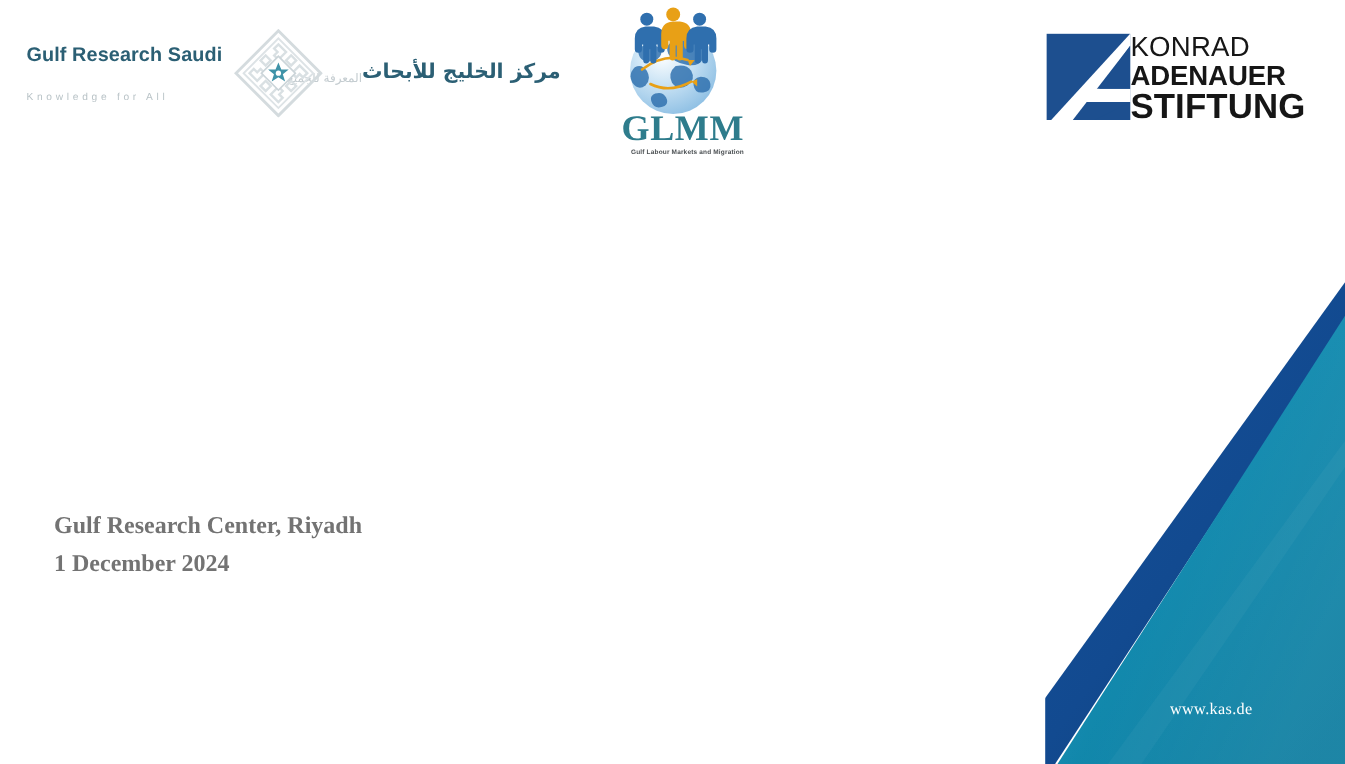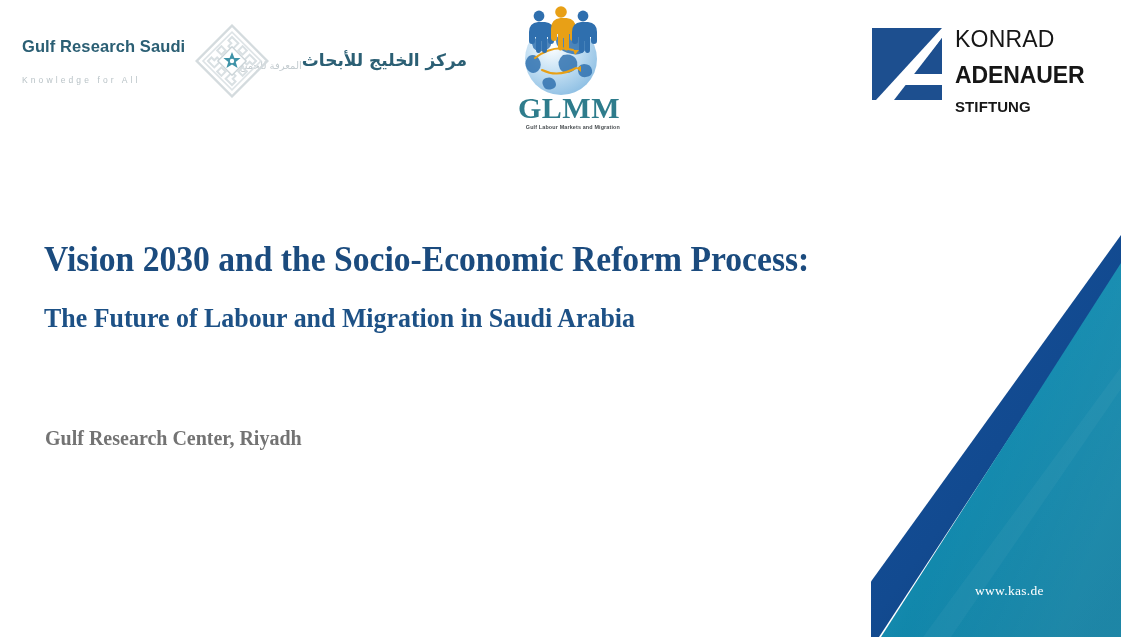--- a/index.html
+++ b/index.html
@@ -117,35 +117,33 @@
   
   #kas-logo {
     position: absolute;
     left: 872px; top: 28px;
     width: 222px; height: 72px;
     display: flex;
     align-items: flex-start;
   }
   #kas-mark { width: 70px; height: 72px; flex: none; }
   #kas-words {
-    margin-left: 13px;
     display: flex;
     flex-direction: column;
     justify-content: center;
-    gap: 12px;
   }
   .kas-line {
     font-family: "Liberation Sans", sans-serif;
     color: #161616;
     line-height: 1.03;
     white-space: nowrap;
   }
   .kas-line.l1 { font-size: 23px; font-weight: normal; letter-spacing: .2px; }
   .kas-line.l2 { font-size: 23px; font-weight: bold; letter-spacing: -.1px; }
-  .kas-line.l3 { font-size: 15px; font-weight: bold; letter-spacing: .1px; }
+  .kas-line.l3 { font-size: 29px; font-weight: bold; letter-spacing: .1px; }
 
   
   #title-block {
     position: absolute;
     left: 44px; top: 240px;
     width: 900px;
   }
   #main-title {
     font-family: "Liberation Serif", serif;
     font-weight: bold;
@@ -309,27 +307,24 @@
         </svg>
       </div>
       <div id="kas-words">
         <div class="kas-line l1">KONRAD</div>
         <div class="kas-line l2">ADENAUER</div>
         <div class="kas-line l3">STIFTUNG</div>
       </div>
     </div>
   </div>
 
-  <div id="title-block">
-    <div id="main-title">Vision 2030 and the Socio-Economic Reform Process:</div>
-    <div id="sub-title">The Future of Labour and Migration in Saudi Arabia</div>
-  </div>
 
   <div id="venue-block">
     <div class="venue-line">Gulf Research Center, Riyadh</div>
+    <div class="venue-line">1 December 2024</div>
   </div>
 
   <div id="corner-deco">
     <svg width="250" height="420" viewBox="0 0 250 420" preserveAspectRatio="none" aria-hidden="true">
       <defs>
         <linearGradient id="navyGrad" x1="0" y1="0" x2="1" y2="1">
           <stop offset="0%" stop-color="#15529d"></stop>
           <stop offset="55%" stop-color="#124a90"></stop>
           <stop offset="100%" stop-color="#0d3d76"></stop>
         </linearGradient>

